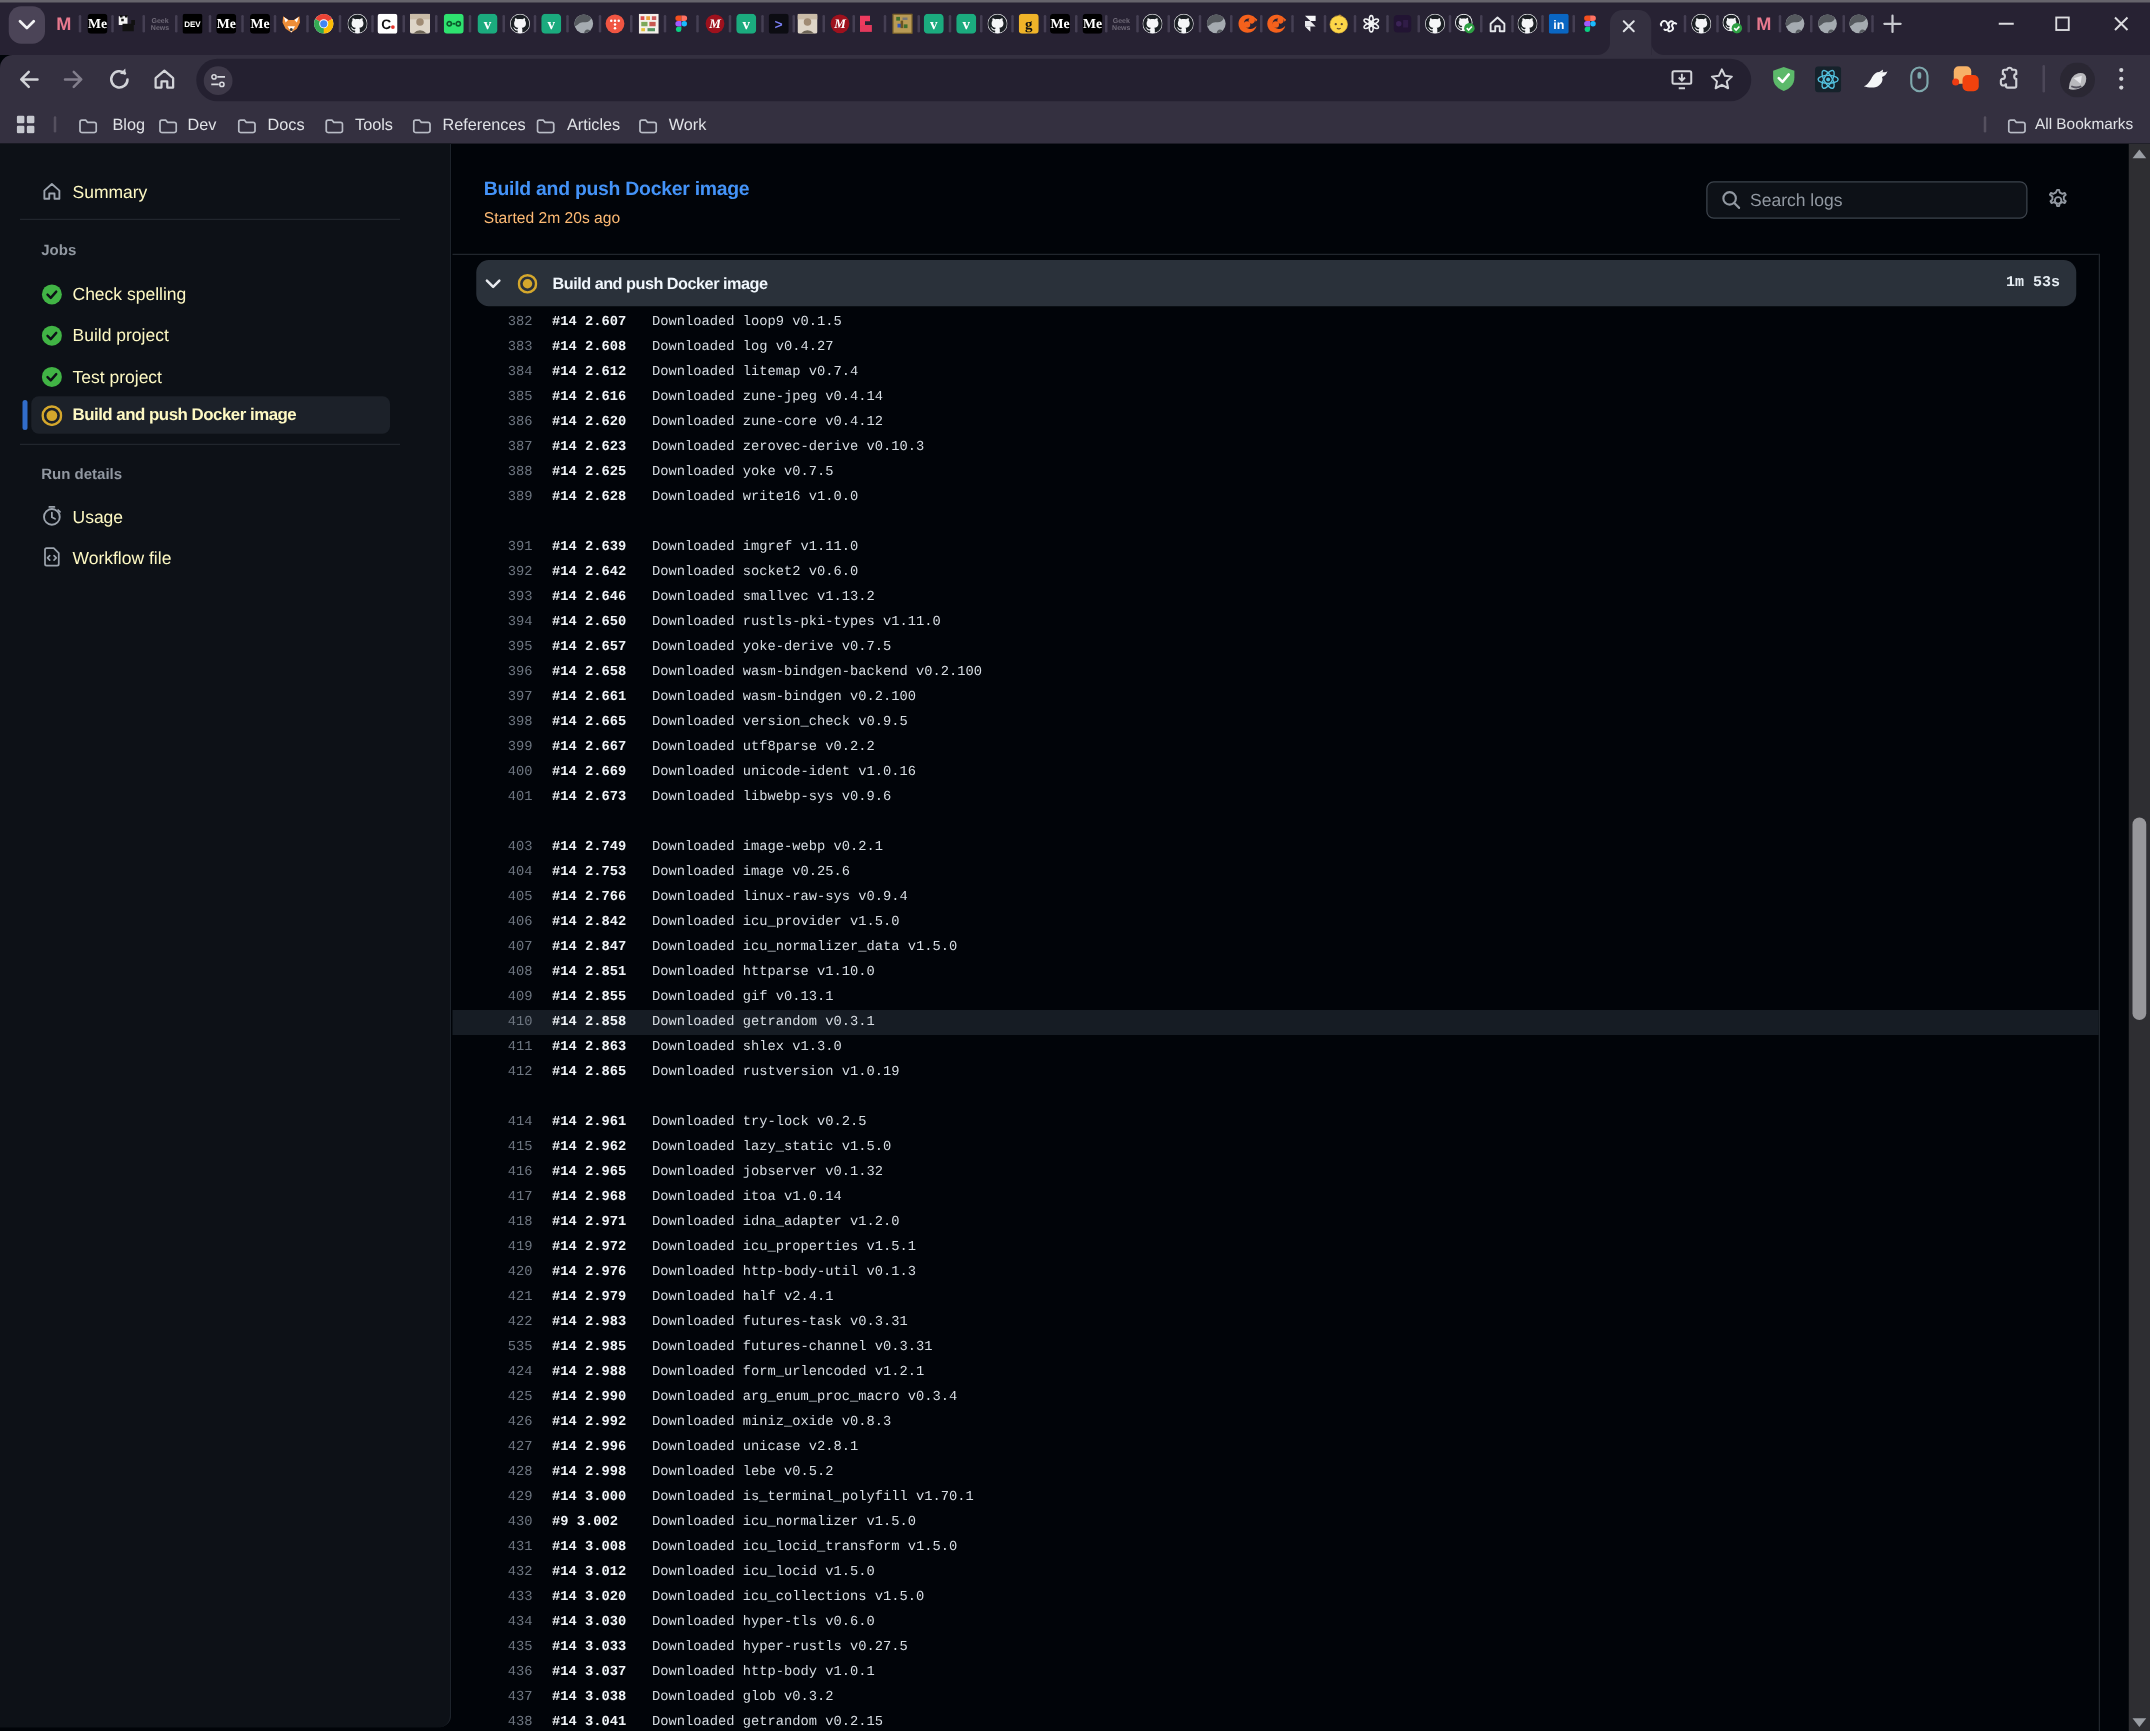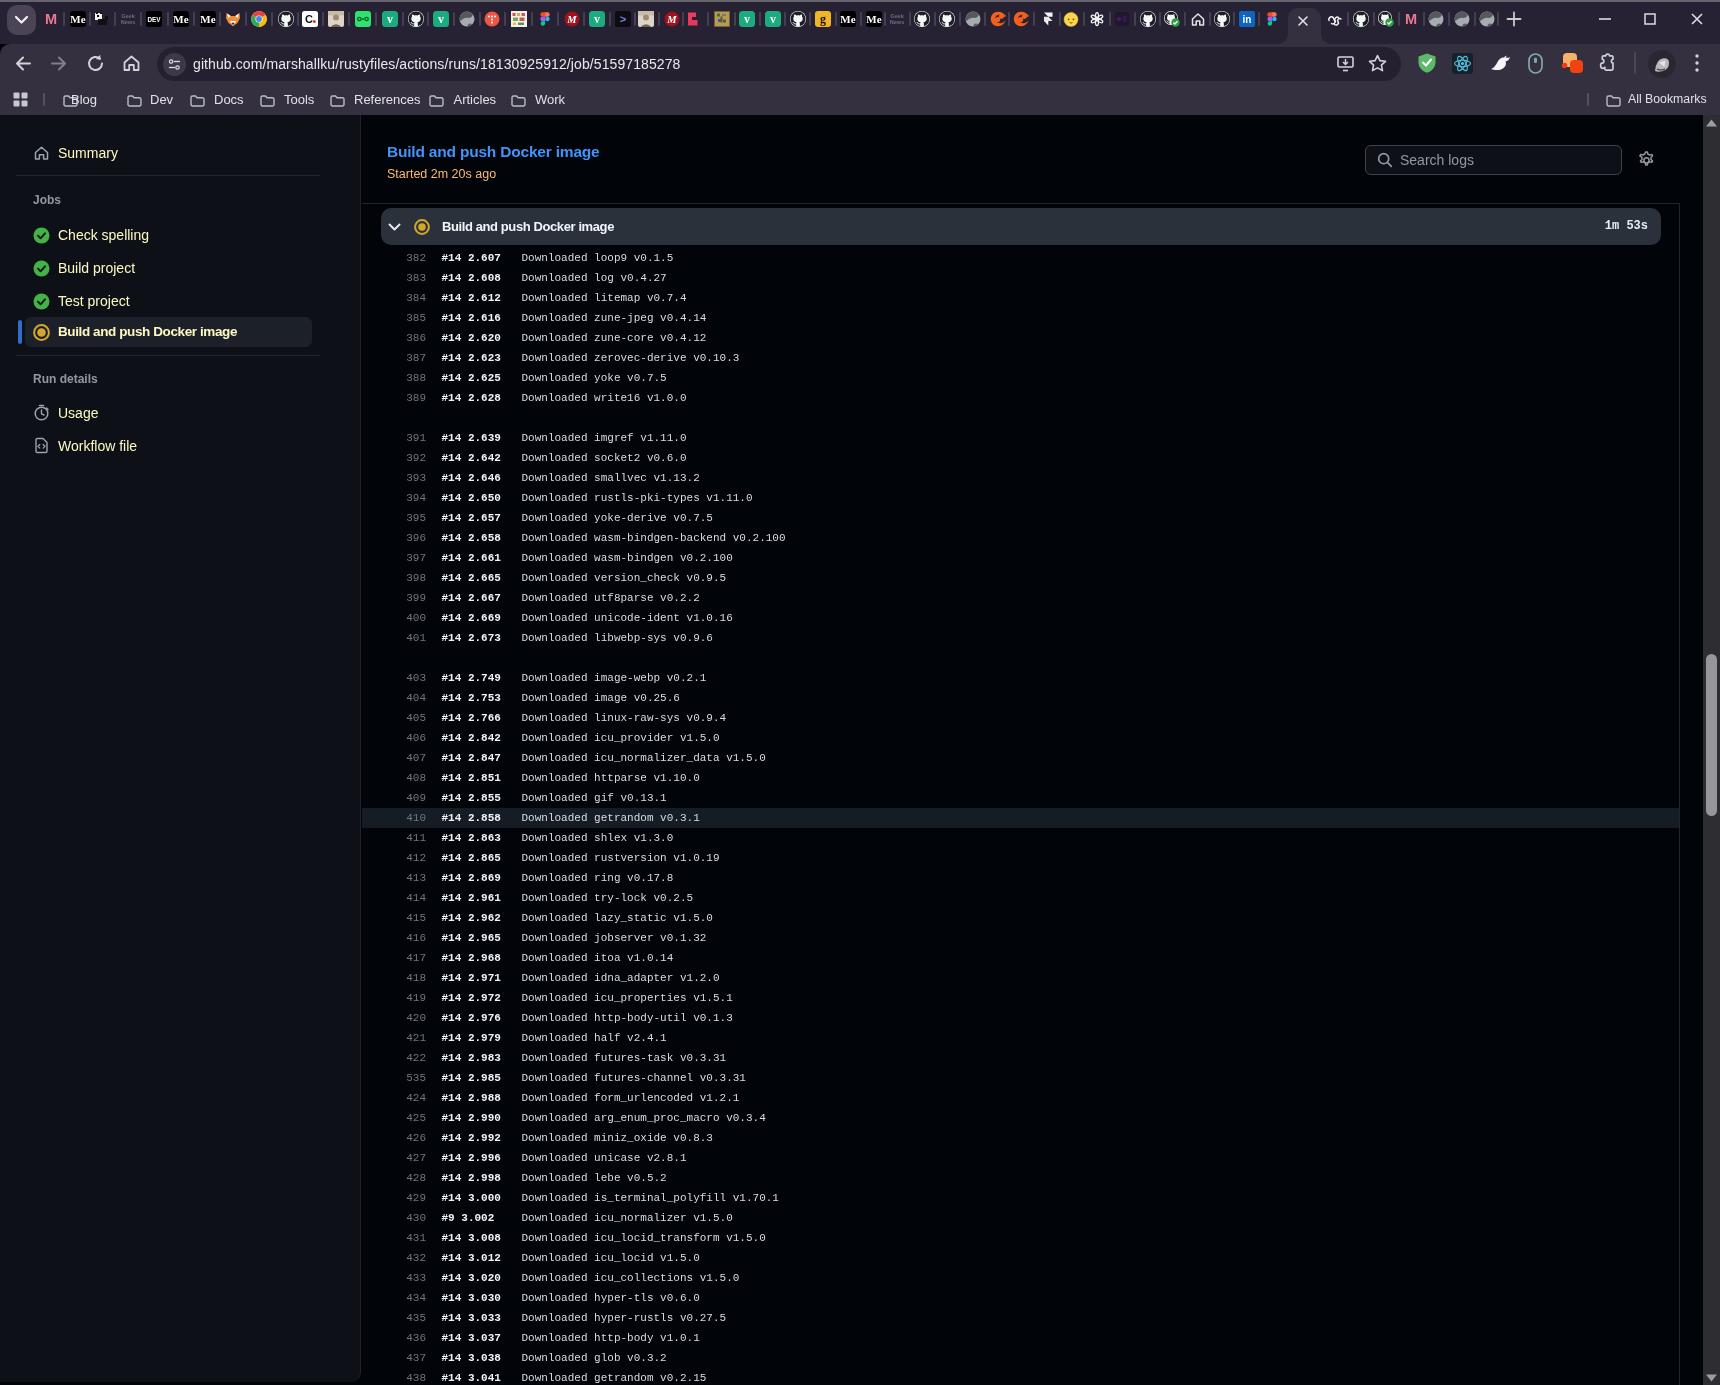--- a/index.html
+++ b/index.html
@@ -463,21 +463,20 @@
       <path d="M3.5 9.5 L10.5 3.5 L17.5 9.5 V17 H12.8 V12 H8.2 V17 H3.5 Z" fill="none" stroke="#d2d3d8" stroke-width="1.8" stroke-linejoin="round"></path>
     </svg>
     <div class="ab" id="pill"></div>
     <div class="ab" id="siteinfo"></div>
     <svg class="ab" style="left:168px;top:58px" width="13" height="13" viewBox="0 0 13 13">
       <circle cx="3.2" cy="3.5" r="1.7" fill="none" stroke="#dadbe0" stroke-width="1.2"></circle>
       <path d="M5.8 3.5 H12" stroke="#dadbe0" stroke-width="1.3"></path>
       <circle cx="9.5" cy="9.5" r="1.7" fill="none" stroke="#dadbe0" stroke-width="1.2"></circle>
       <path d="M1 9.5 H7" stroke="#dadbe0" stroke-width="1.3"></path>
     </svg>
-    <div class="ab" id="url">github.com/marshallku/rustyfiles/actions/runs/18130925912/job/51597185278</div>
     <svg class="ab" style="left:1335px;top:53px" width="21" height="21" viewBox="0 0 21 21">
       <rect x="3" y="4" width="15" height="10" rx="1.2" fill="none" stroke="#d2d3d8" stroke-width="1.6"></rect>
       <path d="M8 17.5 H13" stroke="#d2d3d8" stroke-width="1.6"></path>
       <path d="M10.5 6 V11 M8 9 L10.5 11.5 L13 9" stroke="#d2d3d8" stroke-width="1.5" fill="none"></path>
     </svg>
     <svg class="ab" style="left:1367px;top:53px" width="21" height="21" viewBox="0 0 21 21">
       <path d="M10.5 2.5 L12.9 7.6 L18.5 8.3 L14.4 12.1 L15.5 17.6 L10.5 14.9 L5.5 17.6 L6.6 12.1 L2.5 8.3 L8.1 7.6 Z" fill="none" stroke="#d2d3d8" stroke-width="1.6" stroke-linejoin="round"></path>
     </svg>
     <svg class="ab" style="left:1416px;top:52px" width="22" height="22" viewBox="0 0 22 22">
       <path d="M11 1.5 L19.5 4.5 V10 C19.5 15.5 16 19 11 20.8 C6 19 2.5 15.5 2.5 10 V4.5 Z" fill="#5cb96a"></path>
@@ -521,21 +520,21 @@
     <svg class="ab" style="left:13px;top:92px" width="15" height="15" viewBox="0 0 15 15">
       <rect x="0.5" y="0.5" width="6" height="6" rx="1" fill="#c6c8cf"></rect>
       <rect x="8.5" y="0.5" width="6" height="6" rx="1" fill="#c6c8cf"></rect>
       <rect x="0.5" y="8.5" width="6" height="6" rx="1" fill="#c6c8cf"></rect>
       <rect x="8.5" y="8.5" width="6" height="6" rx="1" fill="#c6c8cf"></rect>
     </svg>
     <div class="ab" style="left:43px;top:93px;width:2px;height:13px;background:#55505f;border-radius:1px"></div>
     <svg class="ab" style="left:63px;top:94.5px" width="15" height="12" viewBox="0 0 15 12">
       <path d="M1 2.5 A1.5 1.5 0 0 1 2.5 1 H5.5 L7 2.8 H12.5 A1.5 1.5 0 0 1 14 4.3 V9.5 A1.5 1.5 0 0 1 12.5 11 H2.5 A1.5 1.5 0 0 1 1 9.5 Z" fill="none" stroke="#b9bcc6" stroke-width="1.4"></path>
     </svg>
-    <div class="ab bklbl" style="left:71px">Blog</div>
+    <div class="ab bklbl" style="left:90px">Blog</div>
     <svg class="ab" style="left:127.3px;top:94.5px" width="15" height="12" viewBox="0 0 15 12">
       <path d="M1 2.5 A1.5 1.5 0 0 1 2.5 1 H5.5 L7 2.8 H12.5 A1.5 1.5 0 0 1 14 4.3 V9.5 A1.5 1.5 0 0 1 12.5 11 H2.5 A1.5 1.5 0 0 1 1 9.5 Z" fill="none" stroke="#b9bcc6" stroke-width="1.4"></path>
     </svg>
     <div class="ab bklbl" style="left:150px">Dev</div>
     <svg class="ab" style="left:190px;top:94.5px" width="15" height="12" viewBox="0 0 15 12">
       <path d="M1 2.5 A1.5 1.5 0 0 1 2.5 1 H5.5 L7 2.8 H12.5 A1.5 1.5 0 0 1 14 4.3 V9.5 A1.5 1.5 0 0 1 12.5 11 H2.5 A1.5 1.5 0 0 1 1 9.5 Z" fill="none" stroke="#b9bcc6" stroke-width="1.4"></path>
     </svg>
     <div class="ab bklbl" style="left:214px">Docs</div>
     <svg class="ab" style="left:260px;top:94.5px" width="15" height="12" viewBox="0 0 15 12">
       <path d="M1 2.5 A1.5 1.5 0 0 1 2.5 1 H5.5 L7 2.8 H12.5 A1.5 1.5 0 0 1 14 4.3 V9.5 A1.5 1.5 0 0 1 12.5 11 H2.5 A1.5 1.5 0 0 1 1 9.5 Z" fill="none" stroke="#b9bcc6" stroke-width="1.4"></path>
@@ -649,21 +648,20 @@
       <div class="ll" style="top:420px"><span class="ln">403</span><span class="lp">#14 2.749</span><span class="lm">Downloaded image-webp v0.2.1</span></div>
       <div class="ll" style="top:440px"><span class="ln">404</span><span class="lp">#14 2.753</span><span class="lm">Downloaded image v0.25.6</span></div>
       <div class="ll" style="top:460px"><span class="ln">405</span><span class="lp">#14 2.766</span><span class="lm">Downloaded linux-raw-sys v0.9.4</span></div>
       <div class="ll" style="top:480px"><span class="ln">406</span><span class="lp">#14 2.842</span><span class="lm">Downloaded icu_provider v1.5.0</span></div>
       <div class="ll" style="top:500px"><span class="ln">407</span><span class="lp">#14 2.847</span><span class="lm">Downloaded icu_normalizer_data v1.5.0</span></div>
       <div class="ll" style="top:520px"><span class="ln">408</span><span class="lp">#14 2.851</span><span class="lm">Downloaded httparse v1.10.0</span></div>
       <div class="ll" style="top:540px"><span class="ln">409</span><span class="lp">#14 2.855</span><span class="lm">Downloaded gif v0.13.1</span></div>
       <div class="ll hl" style="top:560px"><span class="ln">410</span><span class="lp">#14 2.858</span><span class="lm">Downloaded getrandom v0.3.1</span></div>
       <div class="ll" style="top:580px"><span class="ln">411</span><span class="lp">#14 2.863</span><span class="lm">Downloaded shlex v1.3.0</span></div>
       <div class="ll" style="top:600px"><span class="ln">412</span><span class="lp">#14 2.865</span><span class="lm">Downloaded rustversion v1.0.19</span></div>
-      <div class="ll" style="top:620px"><span class="ln">413</span><span class="lp">#14 2.869</span><span class="lm">Downloaded ring v0.17.8</span></div>
       <div class="ll" style="top:640px"><span class="ln">414</span><span class="lp">#14 2.961</span><span class="lm">Downloaded try-lock v0.2.5</span></div>
       <div class="ll" style="top:660px"><span class="ln">415</span><span class="lp">#14 2.962</span><span class="lm">Downloaded lazy_static v1.5.0</span></div>
       <div class="ll" style="top:680px"><span class="ln">416</span><span class="lp">#14 2.965</span><span class="lm">Downloaded jobserver v0.1.32</span></div>
       <div class="ll" style="top:700px"><span class="ln">417</span><span class="lp">#14 2.968</span><span class="lm">Downloaded itoa v1.0.14</span></div>
       <div class="ll" style="top:720px"><span class="ln">418</span><span class="lp">#14 2.971</span><span class="lm">Downloaded idna_adapter v1.2.0</span></div>
       <div class="ll" style="top:740px"><span class="ln">419</span><span class="lp">#14 2.972</span><span class="lm">Downloaded icu_properties v1.5.1</span></div>
       <div class="ll" style="top:760px"><span class="ln">420</span><span class="lp">#14 2.976</span><span class="lm">Downloaded http-body-util v0.1.3</span></div>
       <div class="ll" style="top:780px"><span class="ln">421</span><span class="lp">#14 2.979</span><span class="lm">Downloaded half v2.4.1</span></div>
       <div class="ll" style="top:800px"><span class="ln">422</span><span class="lp">#14 2.983</span><span class="lm">Downloaded futures-task v0.3.31</span></div>
       <div class="ll" style="top:820px"><span class="ln">535</span><span class="lp">#14 2.985</span><span class="lm">Downloaded futures-channel v0.3.31</span></div>

